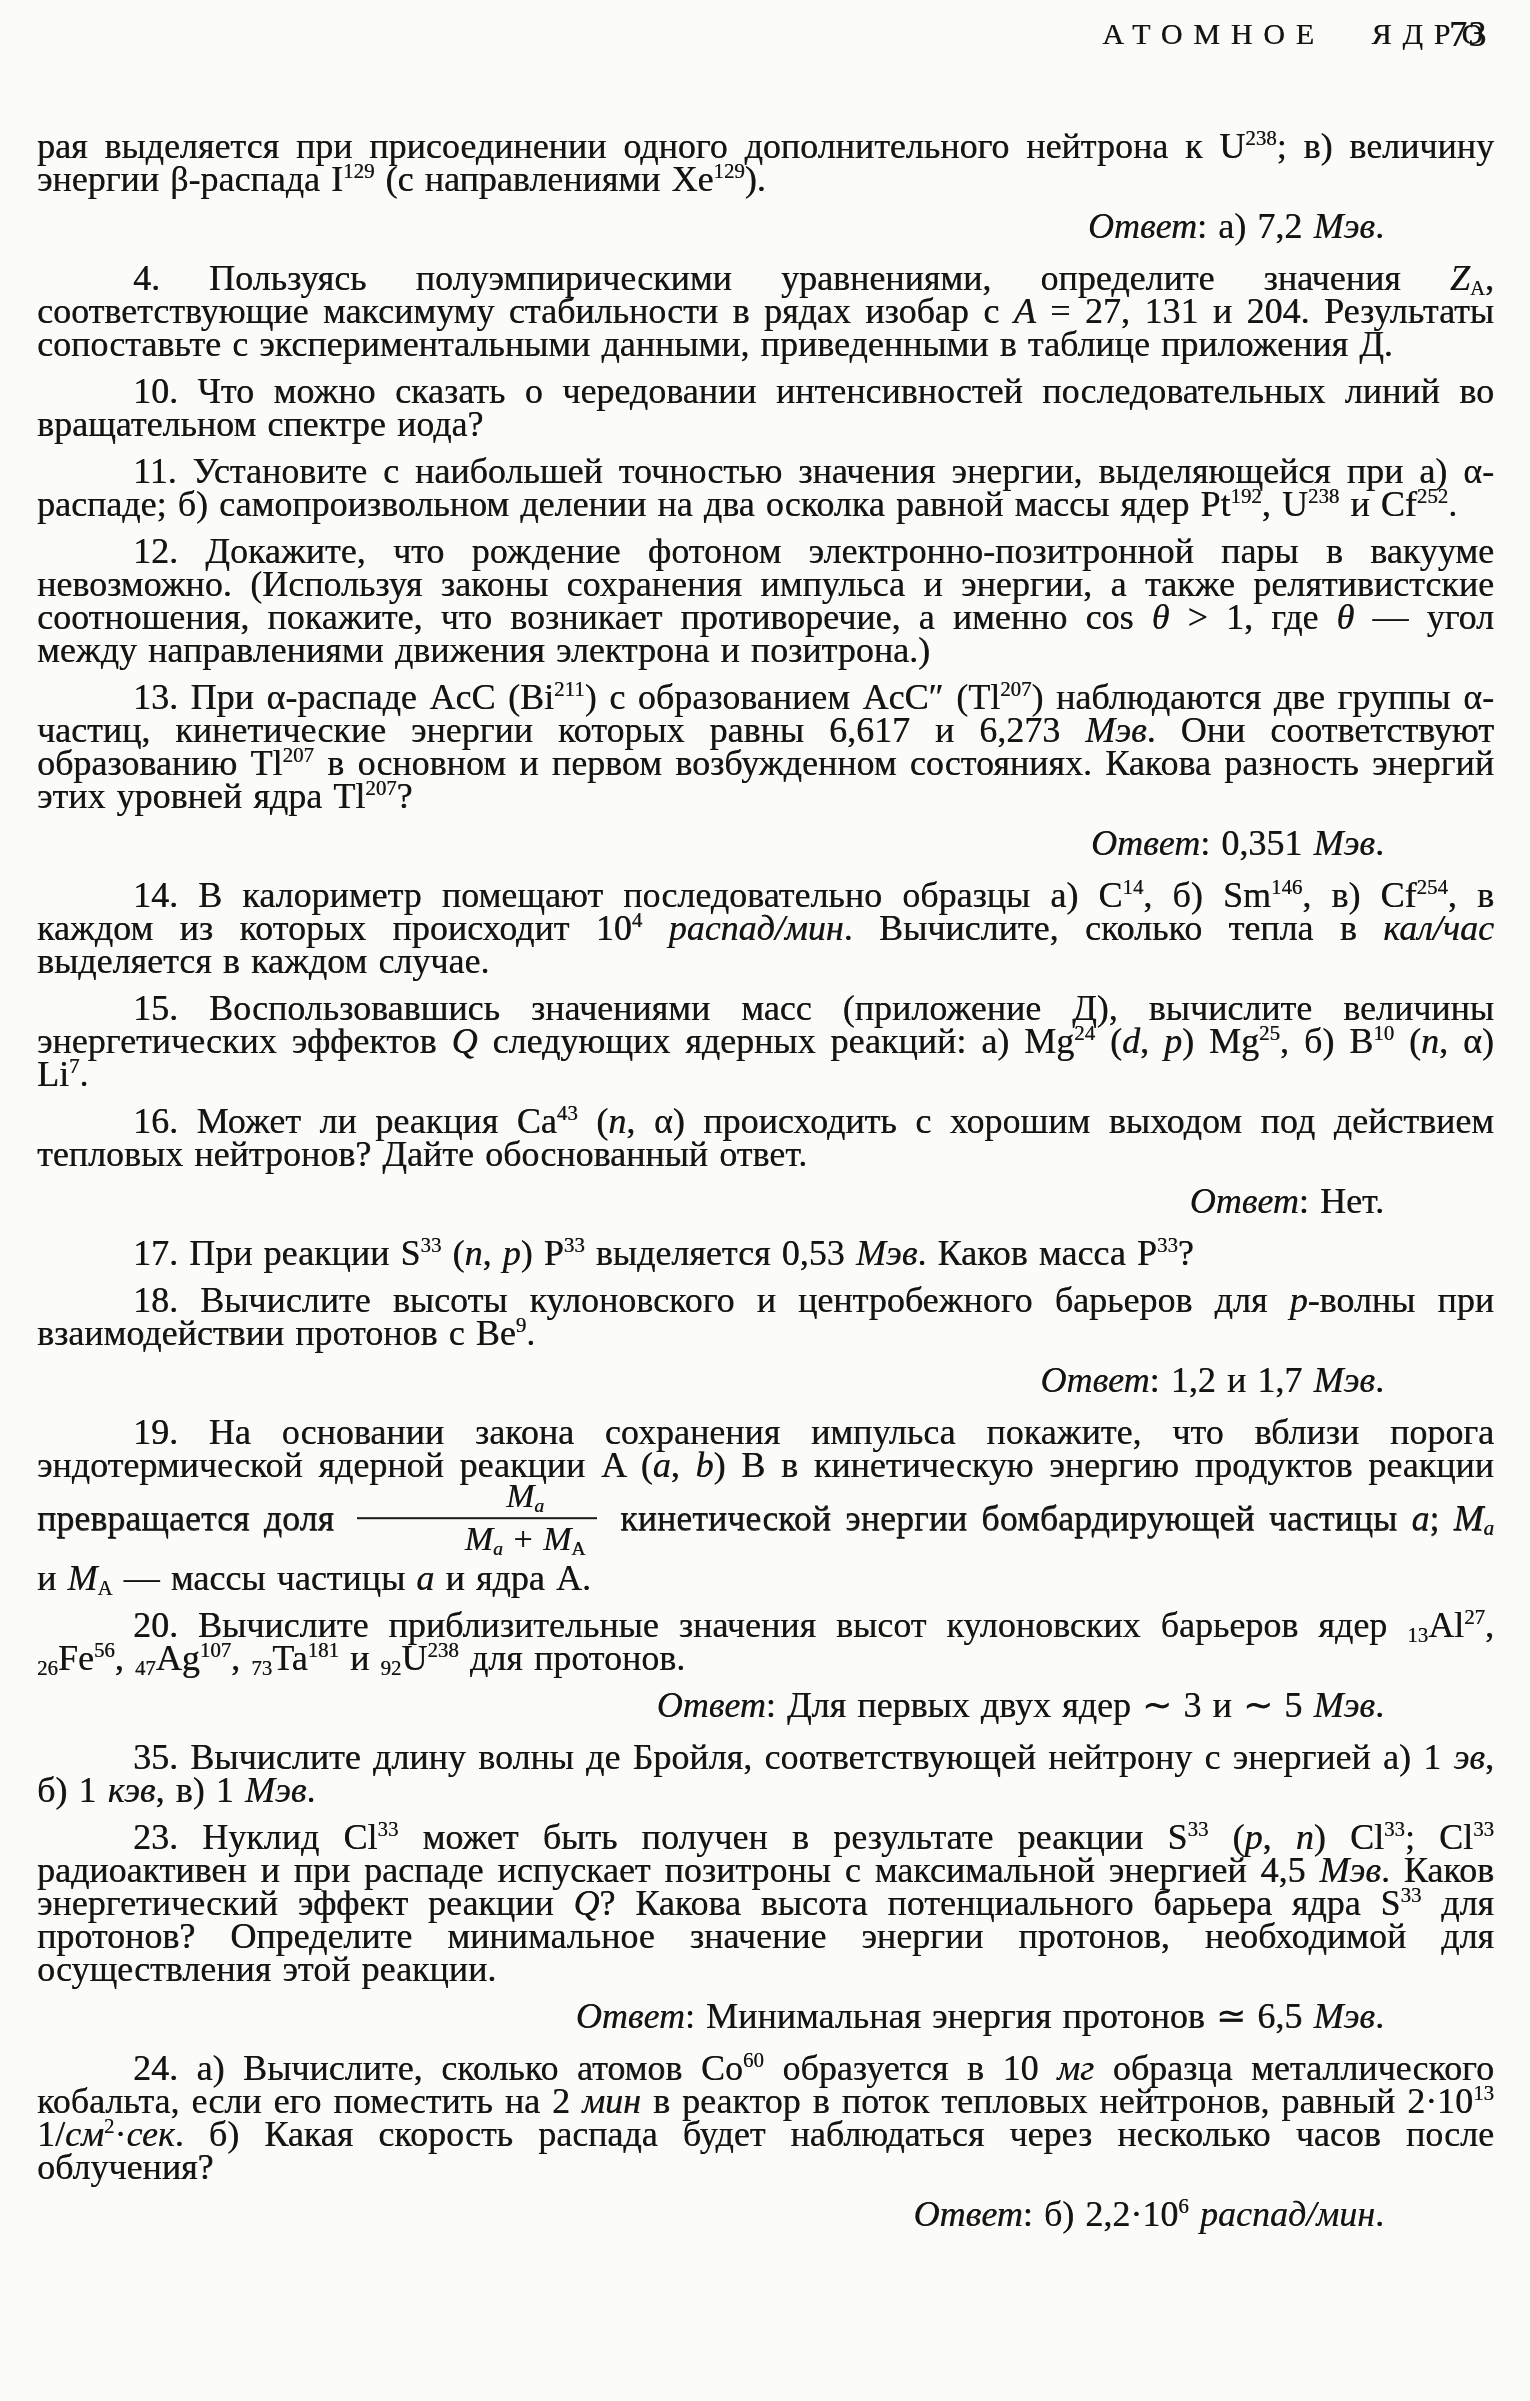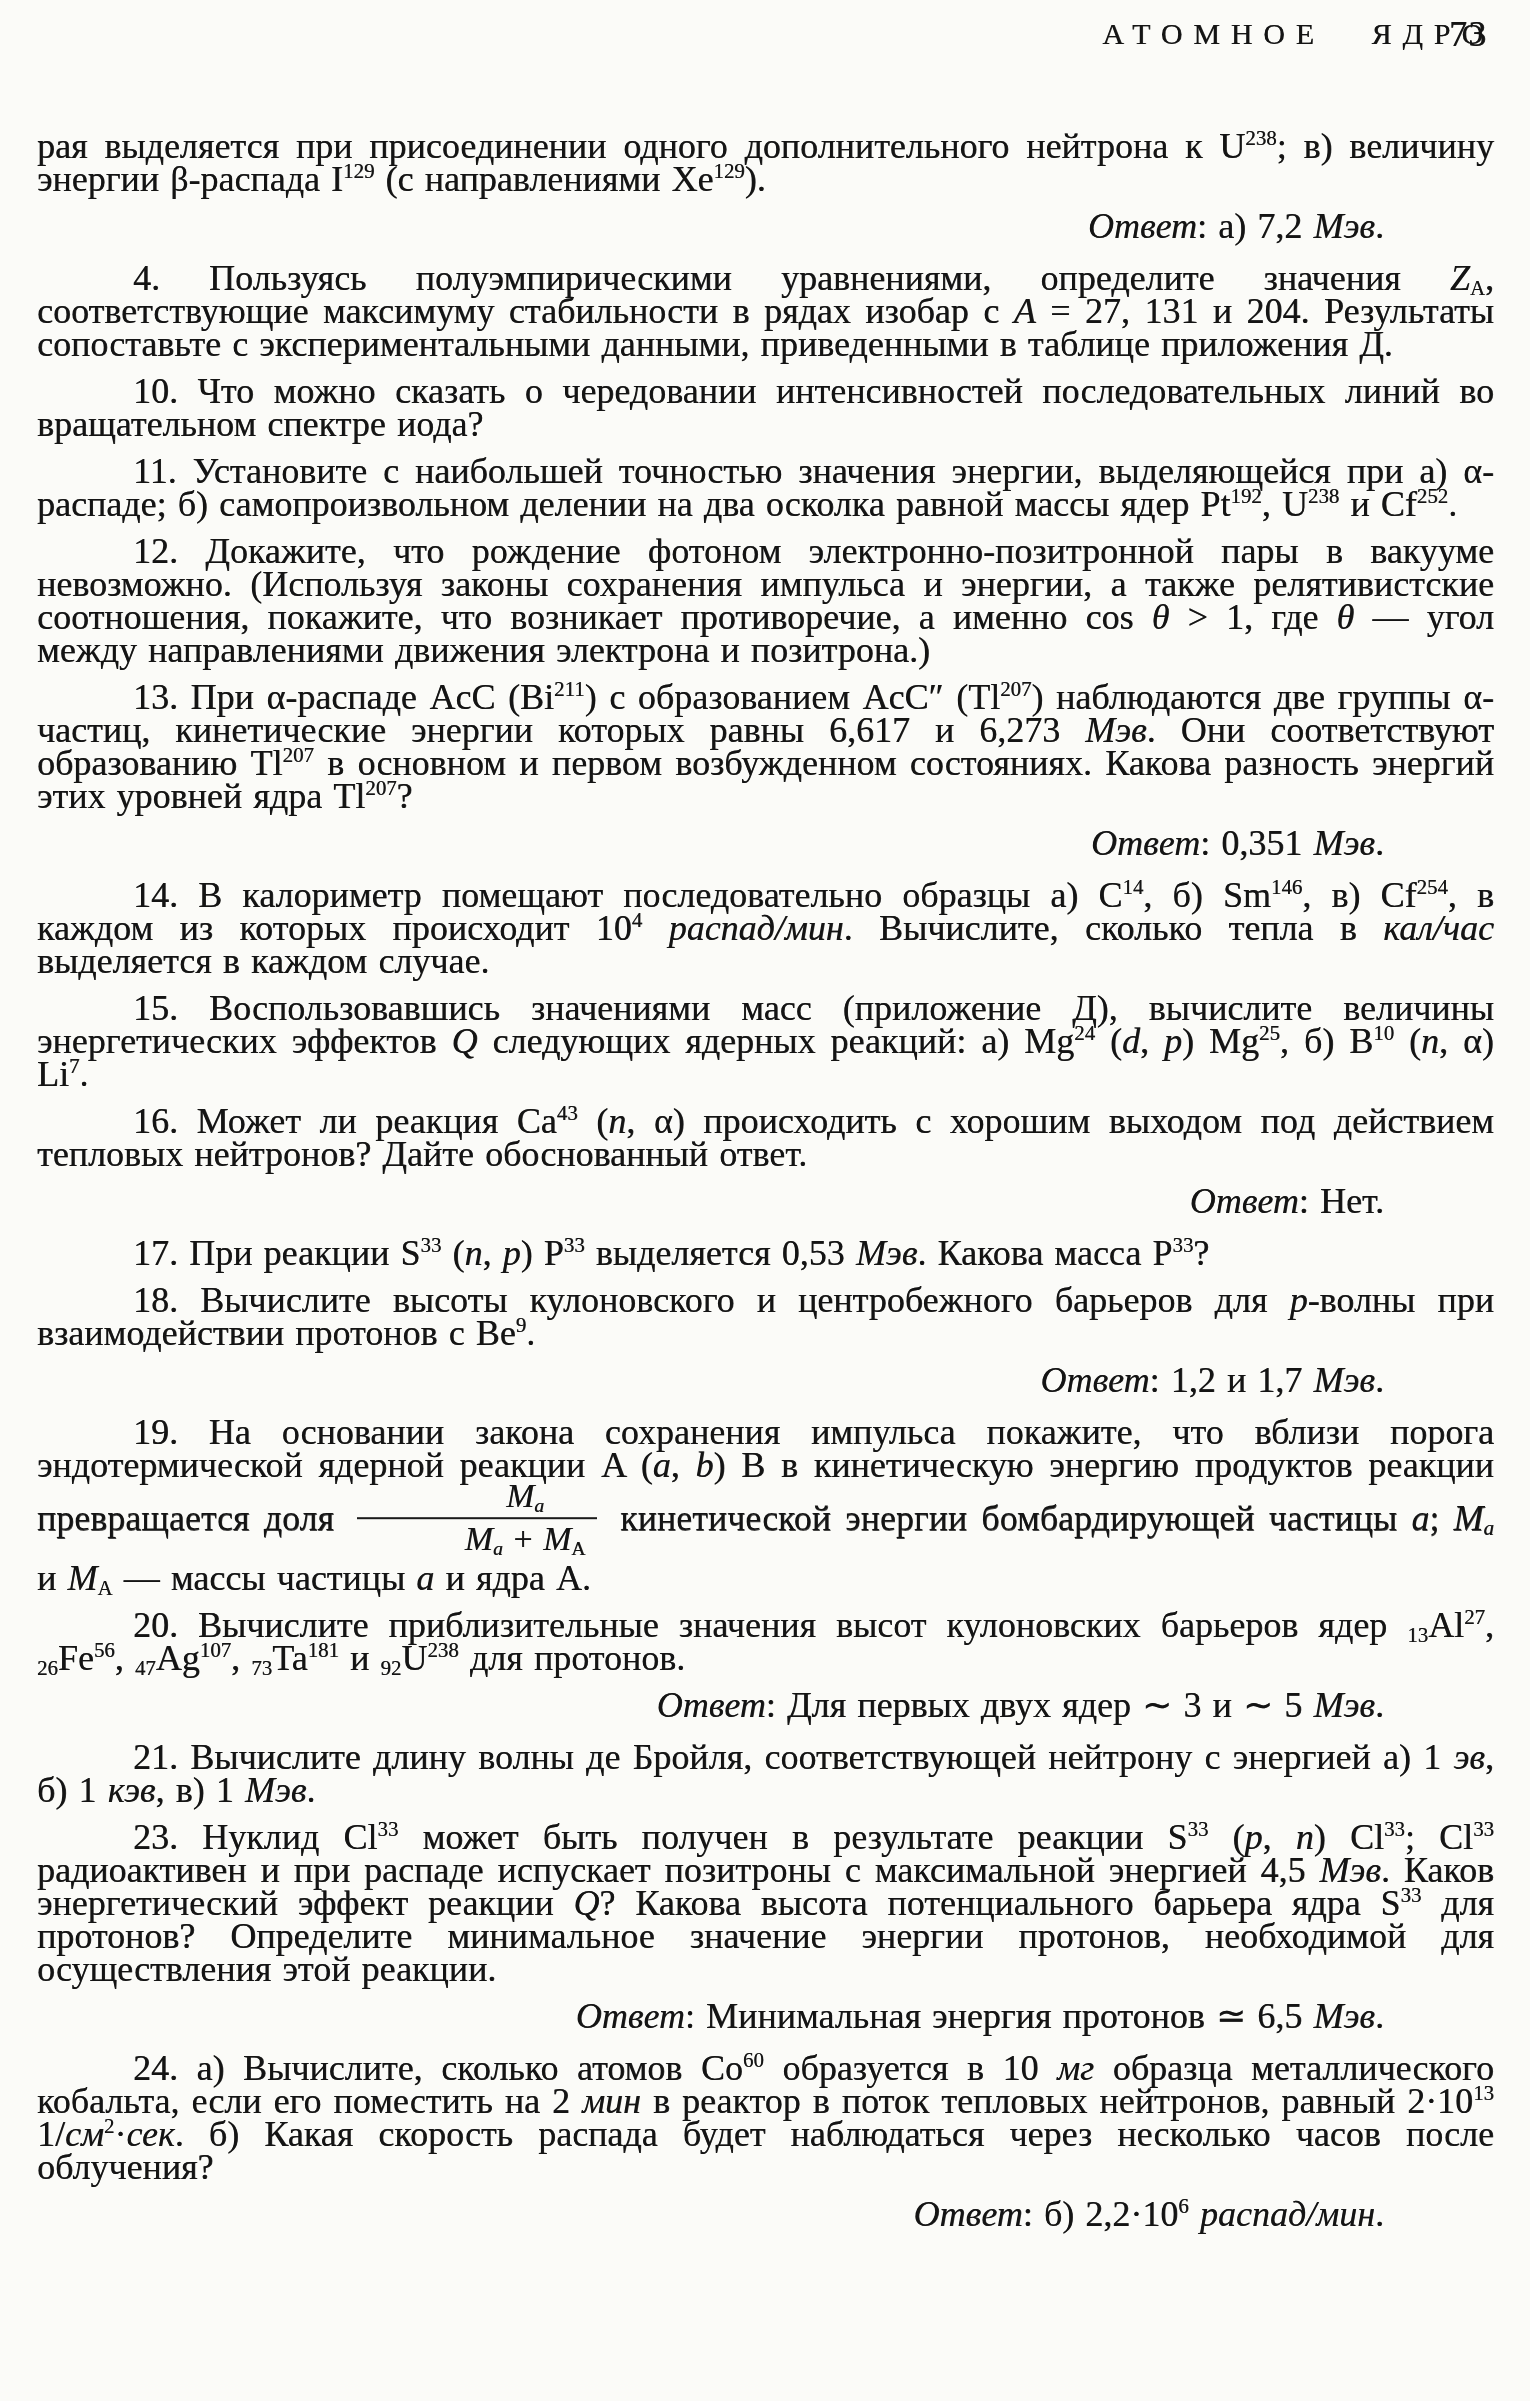--- a/index.html
+++ b/index.html
@@ -80,26 +80,26 @@
       <p class="p"><span>4. Пользуясь полуэмпирическими уравнениями, определите значения </span><span class="s-i">Z</span><span class="s-sub">A</span><span>, соответствующие максимуму стабильности в рядах изобар с </span><span class="s-i">A</span><span> = 27, 131 и 204. Результаты сопоставьте с экспериментальными данными, приведенными в таблице приложения Д.</span></p>
       <p class="p"><span>10. Что можно сказать о чередовании интенсивностей последовательных линий во вращательном спектре иода?</span></p>
       <p class="p"><span>11. Установите с наибольшей точностью значения энергии, выделяющейся при а) α-распаде; б) самопроизвольном делении на два осколка равной массы ядер Pt</span><span class="s-sup">192</span><span>, U</span><span class="s-sup">238</span><span> и Cf</span><span class="s-sup">252</span><span>.</span></p>
       <p class="p"><span>12. Докажите, что рождение фотоном электронно-позитронной пары в вакууме невозможно. (Используя законы сохранения импульса и энергии, а также релятивистские соотношения, покажите, что возникает противоречие, а именно cos </span><span class="s-i">θ</span><span> &gt; 1, где </span><span class="s-i">θ</span><span> — угол между направлениями движения электрона и позитрона.)</span></p>
       <p class="p"><span>13. При α-распаде AcC (Bi</span><span class="s-sup">211</span><span>) с образованием AcC″ (Tl</span><span class="s-sup">207</span><span>) наблюдаются две группы α-частиц, кинетические энергии которых равны 6,617 и 6,273 </span><span class="s-i">Мэв</span><span>. Они соответствуют образованию Tl</span><span class="s-sup">207</span><span> в основном и первом возбужденном состояниях. Какова разность энергий этих уровней ядра Tl</span><span class="s-sup">207</span><span>?</span></p>
       <p class="answer"><span class="s-i">Ответ</span><span>: 0,351 </span><span class="s-i">Мэв</span><span>.</span></p>
       <p class="p"><span>14. В калориметр помещают последовательно образцы а) C</span><span class="s-sup">14</span><span>, б) Sm</span><span class="s-sup">146</span><span>, в) Cf</span><span class="s-sup">254</span><span>, в каждом из которых происходит 10</span><span class="s-sup">4</span><span> </span><span class="s-i">распад/мин</span><span>. Вычислите, сколько тепла в </span><span class="s-i">кал/час</span><span> выделяется в каждом случае.</span></p>
       <p class="p"><span>15. Воспользовавшись значениями масс (приложение Д), вычислите величины энергетических эффектов </span><span class="s-i">Q</span><span> следующих ядерных реакций: а) Mg</span><span class="s-sup">24</span><span> (</span><span class="s-i">d</span><span>, </span><span class="s-i">p</span><span>) Mg</span><span class="s-sup">25</span><span>, б) B</span><span class="s-sup">10</span><span> (</span><span class="s-i">n</span><span>, α) Li</span><span class="s-sup">7</span><span>.</span></p>
       <p class="p"><span>16. Может ли реакция Ca</span><span class="s-sup">43</span><span> (</span><span class="s-i">n</span><span>, α) происходить с хорошим выходом под действием тепловых нейтронов? Дайте обоснованный ответ.</span></p>
       <p class="answer"><span class="s-i">Ответ</span><span>: Нет.</span></p>
-      <p class="p"><span>17. При реакции S</span><span class="s-sup">33</span><span> (</span><span class="s-i">n</span><span>, </span><span class="s-i">p</span><span>) P</span><span class="s-sup">33</span><span> выделяется 0,53 </span><span class="s-i">Мэв</span><span>. Какова масса P</span><span class="s-sup">33</span><span>?</span></p>
+      <p class="p"><span>17. При реакции S</span><span class="s-sup">33</span><span> (</span><span class="s-i">n</span><span>, </span><span class="s-i">p</span><span>) P</span><span class="s-sup">33</span><span> выделяется 0,53 </span><span class="s-i">Мэв</span><span>. Каков масса P</span><span class="s-sup">33</span><span>?</span></p>
       <p class="p"><span>18. Вычислите высоты кулоновского и центробежного барьеров для </span><span class="s-i">p</span><span>-волны при взаимодействии протонов с Be</span><span class="s-sup">9</span><span>.</span></p>
       <p class="answer"><span class="s-i">Ответ</span><span>: 1,2 и 1,7 </span><span class="s-i">Мэв</span><span>.</span></p>
       <p class="p"><span>19. На основании закона сохранения импульса покажите, что вблизи порога эндотермической ядерной реакции A (</span><span class="s-i">a</span><span>, </span><span class="s-i">b</span><span>) B в кинетическую энергию продуктов реакции превращается доля </span><span class="frac"><span class="num"><span class="s-i">M</span><span class="s-subi">a</span></span><span class="den"><span class="s-i">M</span><span class="s-subi">a</span><span> + </span><span class="s-i">M</span><span class="s-sub">A</span></span></span><span> кинетической энергии бомбардирующей частицы </span><span class="s-i">a</span><span>; </span><span class="s-i">M</span><span class="s-subi">a</span><span> и </span><span class="s-i">M</span><span class="s-sub">A</span><span> — массы частицы </span><span class="s-i">a</span><span> и ядра A.</span></p>
       <p class="p"><span>20. Вычислите приблизительные значения высот кулоновских барьеров ядер </span><span class="s-sub">13</span><span>Al</span><span class="s-sup">27</span><span>, </span><span class="s-sub">26</span><span>Fe</span><span class="s-sup">56</span><span>, </span><span class="s-sub">47</span><span>Ag</span><span class="s-sup">107</span><span>, </span><span class="s-sub">73</span><span>Ta</span><span class="s-sup">181</span><span> и </span><span class="s-sub">92</span><span>U</span><span class="s-sup">238</span><span> для протонов.</span></p>
       <p class="answer"><span class="s-i">Ответ</span><span>: Для первых двух ядер ∼ 3 и ∼ 5 </span><span class="s-i">Мэв</span><span>.</span></p>
-      <p class="p"><span>21. Вычислите длину волны де Бройля, соответствующей нейтрону с энергией а) 1 </span><span class="s-i">эв</span><span>, б) 1 </span><span class="s-i">кэв</span><span>, в) 1 </span><span class="s-i">Мэв</span><span>.</span></p>
+      <p class="p"><span>35. Вычислите длину волны де Бройля, соответствующей нейтрону с энергией а) 1 </span><span class="s-i">эв</span><span>, б) 1 </span><span class="s-i">кэв</span><span>, в) 1 </span><span class="s-i">Мэв</span><span>.</span></p>
       <p class="p"><span>23. Нуклид Cl</span><span class="s-sup">33</span><span> может быть получен в результате реакции S</span><span class="s-sup">33</span><span> (</span><span class="s-i">p</span><span>, </span><span class="s-i">n</span><span>) Cl</span><span class="s-sup">33</span><span>; Cl</span><span class="s-sup">33</span><span> радиоактивен и при распаде испускает позитроны с максимальной энергией 4,5 </span><span class="s-i">Мэв</span><span>. Каков энергетический эффект реакции </span><span class="s-i">Q</span><span>? Какова высота потенциального барьера ядра S</span><span class="s-sup">33</span><span> для протонов? Определите минимальное значение энергии протонов, необходимой для осуществления этой реакции.</span></p>
       <p class="answer"><span class="s-i">Ответ</span><span>: Минимальная энергия протонов ≃ 6,5 </span><span class="s-i">Мэв</span><span>.</span></p>
       <p class="p"><span>24. а) Вычислите, сколько атомов Co</span><span class="s-sup">60</span><span> образуется в 10 </span><span class="s-i">мг</span><span> образца металлического кобальта, если его поместить на 2 </span><span class="s-i">мин</span><span> в реактор в поток тепловых нейтронов, равный 2·10</span><span class="s-sup">13</span><span> 1/</span><span class="s-i">см</span><span class="s-sup">2</span><span>·</span><span class="s-i">сек</span><span>. б) Какая скорость распада будет наблюдаться через несколько часов после облучения?</span></p>
       <p class="answer"><span class="s-i">Ответ</span><span>: б) 2,2·10</span><span class="s-sup">6</span><span> </span><span class="s-i">распад/мин</span><span>.</span></p>
     </div>
 </div>
 
 
 </body></html>

